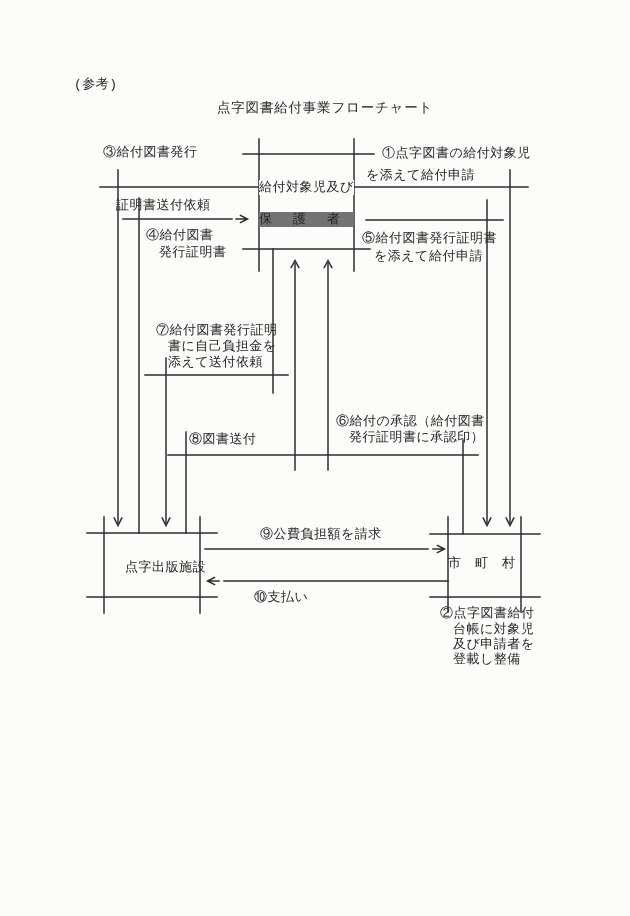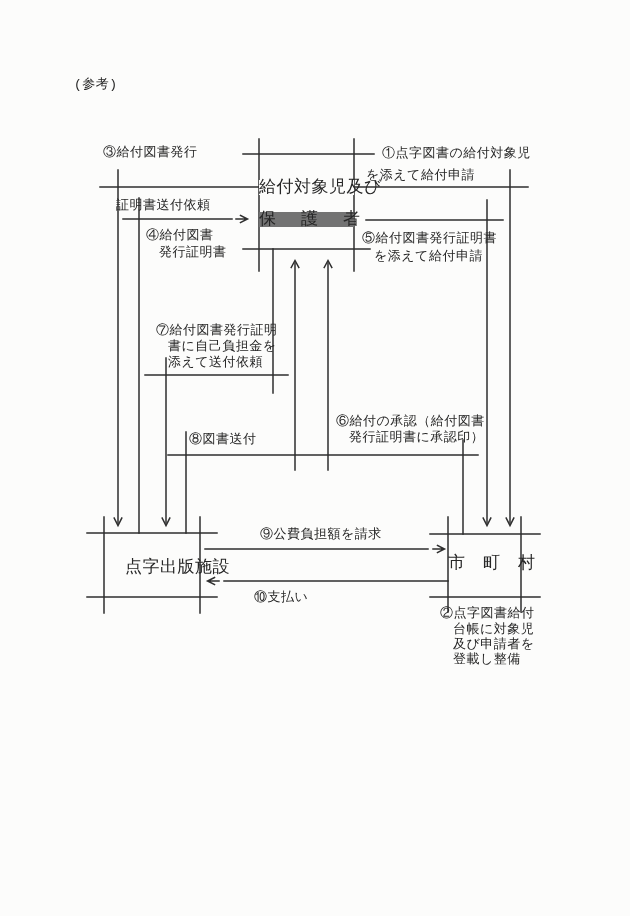--- a/index.html
+++ b/index.html
@@ -13,21 +13,21 @@
   }
   .lbl{
     position:absolute;
     white-space:nowrap;
     font-size:13px;
     line-height:15px;
     letter-spacing:0.5px;
     font-family:Liberation Mono, monospace;
   }
   .title{font-size:13.5px;letter-spacing:0.8px;}
-  .boxtext{font-size:17px;text-align:left;letter-spacing:0.5px;}
+  .boxtext{font-size:13px;text-align:left;letter-spacing:0.5px;}
   .spaced{letter-spacing:4px;}
   svg{position:absolute;left:0;top:0;}
 </style>
 </head>
 <body>
 
 <div id="page">
 
   <svg width="630" height="916" viewBox="0 0 630 916">
     <g stroke="#2e2e2e" stroke-width="1.5" fill="none" stroke-linecap="square">
@@ -78,20 +78,21 @@
 
       <line x1="205" y1="549" x2="428" y2="549"></line>
       <path d="M433,549 L443,549 M437.5,545.5 L444.5,549 L437.5,552.5"></path>
 
       <line x1="224" y1="581" x2="448" y2="581"></line>
       <path d="M219,581 L209,581 M214.5,577.5 L207.5,581 L214.5,584.5"></path>
     </g>
   </svg>
 
   <div class="lbl" style="left:74px;top:77px;">(参考)</div>
+  <div class="lbl title" style="left:217px;top:101px;">点字図書給付事業フローチャート</div>
 
   <div class="lbl" style="left:103px;top:145px;">③給付図書発行</div>
   <div class="lbl" style="left:116px;top:166px;margin-top:32px;">証明書送付依頼</div>
 
   <div class="lbl" style="left:382px;top:146px;">①点字図書の給付対象児</div>
   <div class="lbl" style="left:366px;top:168px;">を添えて給付申請</div>
 
   <div class="lbl boxtext" style="left:259px;top:180px;width:95px;background:#fcfcfb;">給付対象児及び</div>
   <div class="lbl boxtext spaced" style="left:259px;top:212px;width:95px;background:#737373;">保　護　者</div>
 

